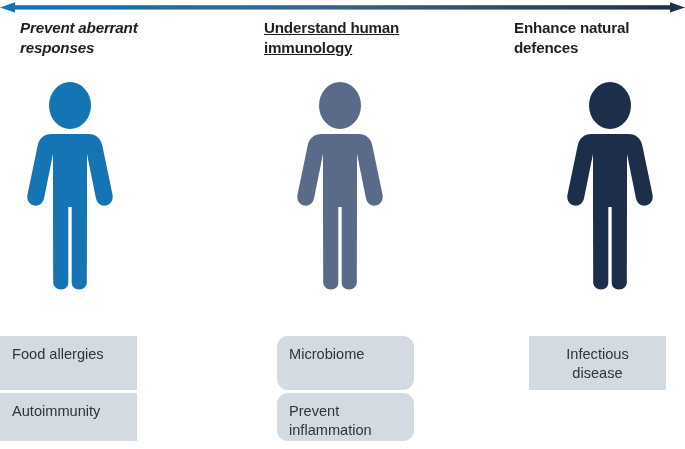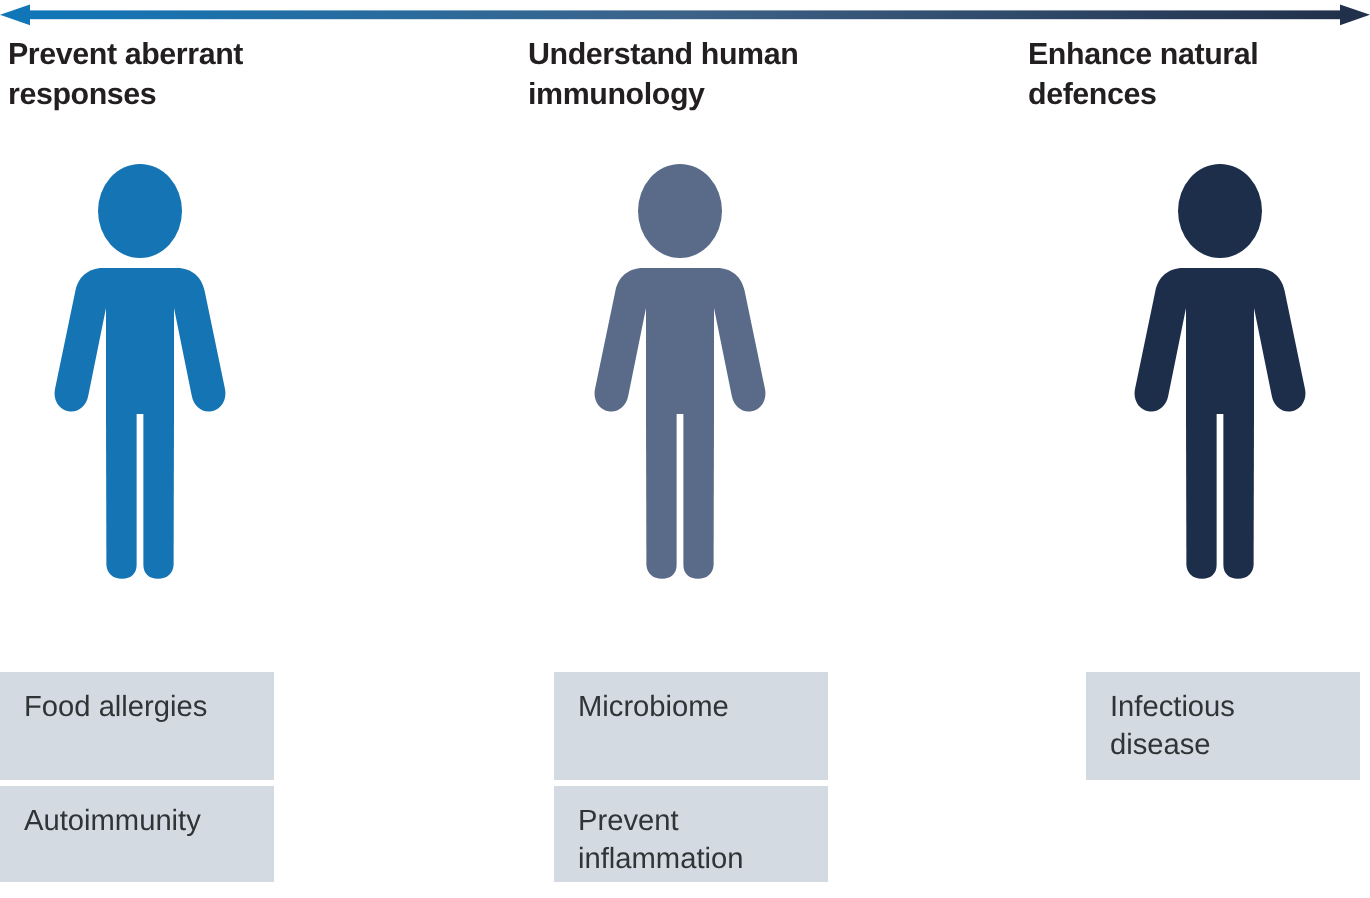--- a/index.html
+++ b/index.html
@@ -36,22 +36,22 @@
   
   .heading {
     position: absolute;
     font-size: 15.2px;
     font-weight: 700;
     line-height: 1.32;
     letter-spacing: -0.2px;
     color: #231f20;
     white-space: pre-line;
   }
-  .heading.col1 { left: 4px;  top: 18px; width: 200px; }
-  .heading.col2 { left: 264px; top: 18px; width: 215px; }
+  .heading.col1 { left: 20px;  top: 18px; width: 200px; font-style: italic; }
+  .heading.col2 { left: 264px; top: 18px; width: 215px; text-decoration: underline; }
   .heading.col3 { left: 514px; top: 18px; width: 180px; }
 
   
   .person {
     position: absolute;
     top: 82px;
     width: 118px;
     height: 212px;
   }
   .person.col1 { left: 11px; }
@@ -67,22 +67,22 @@
     font-size: 14.6px;
     line-height: 1.33;
     box-sizing: border-box;
     padding: 9px 12px 0 12px;
     white-space: pre-line;
   }
   .chip.r1 { top: 336px; height: 54px; }
   .chip.r2 { top: 393px; height: 48px; }
 
   .chip.c1 { left: 0px;   width: 137px; }
-  .chip.c2 { left: 277px; width: 137px; }
-  .chip.c3 { left: 543px; width: 137px; }
+  .chip.c2 { left: 277px; width: 137px; border-radius: 11px; }
+  .chip.c3 { left: 529px; width: 137px; text-align: center; }
 </style>
 </head>
 <body>
 
 <div id="figure-root">
 
   <div class="arrow-band">
     <svg viewBox="0 0 685 20" width="685" height="20" preserveAspectRatio="none">
       <defs>
         <linearGradient id="arrowGrad" x1="0" y1="0" x2="1" y2="0">

